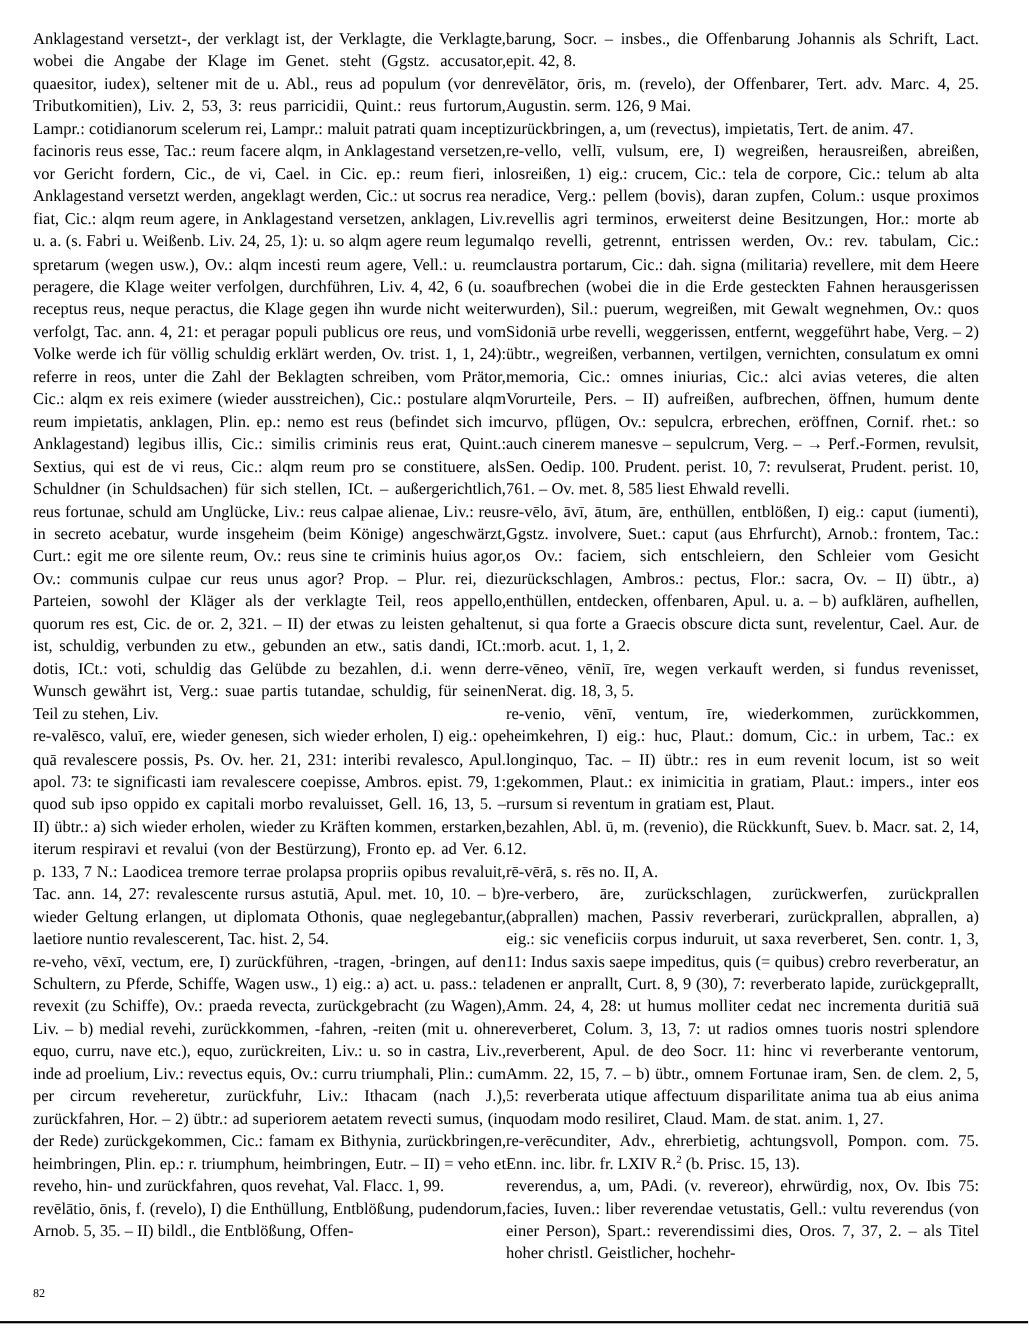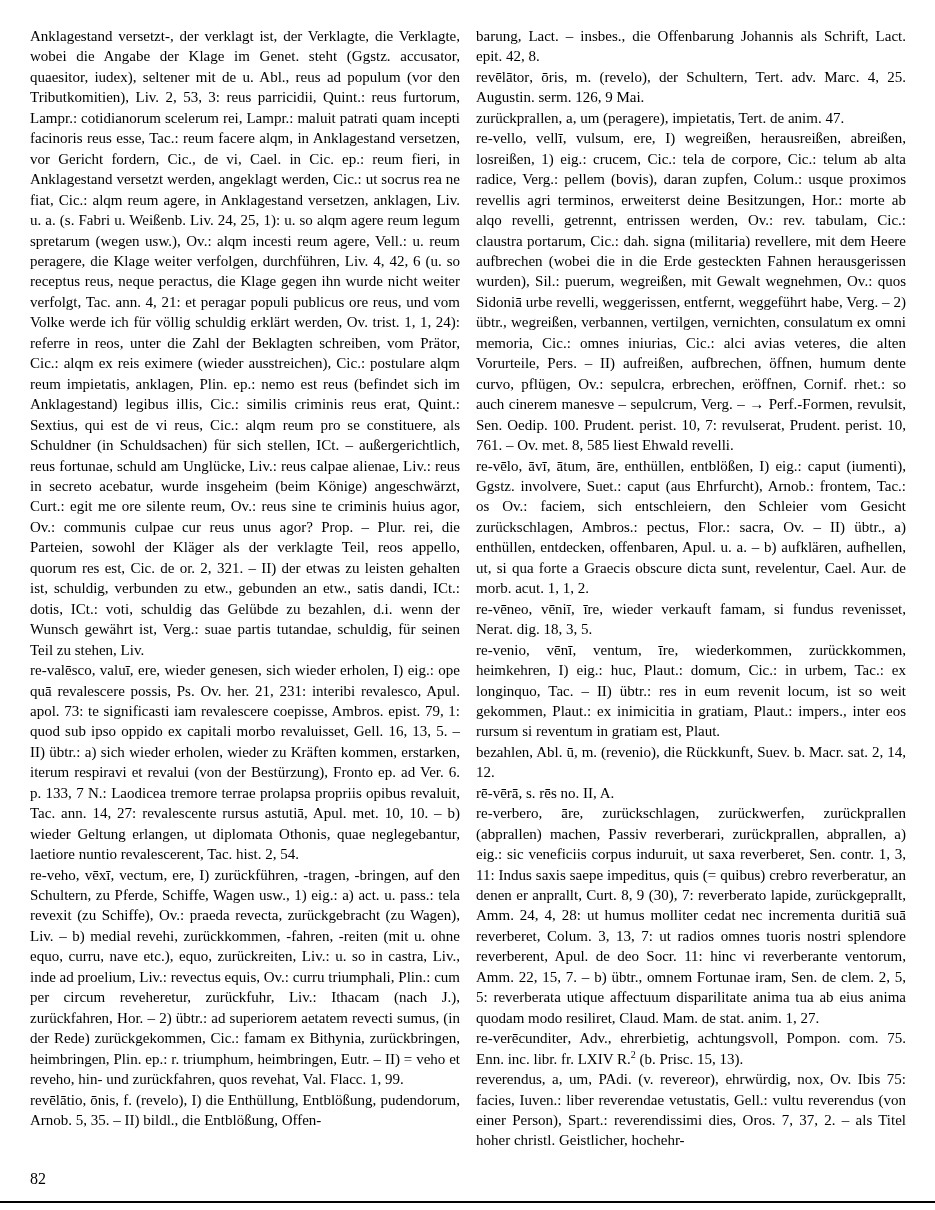--- a/index.html
+++ b/index.html
@@ -15,21 +15,20 @@
     overflow: hidden;
     font-family: "Liberation Serif", "DejaVu Serif", serif;
     color: #000000;
   }
   .columns {
     position: absolute;
     left: 30px;
     top: 26px;
     width: 876px;
     display: flex;
-    gap: 16px;
     align-items: flex-end;
   }
   .col {
     width: 430px;
     height: 1150px;
     overflow: hidden;
   }
   .entry {
     margin: 0;
     padding: 0;
@@ -39,21 +38,21 @@
   }
   .entry span { font-style: normal; font-weight: normal; }
   .hw   { font-weight: bold; font-family: Liberation Serif, serif; }
   .it   { font-style: italic; }
   .bdit { font-weight: bold; font-style: italic; }
   .sup  { vertical-align: super; font-size: 10px; line-height: 0; }
   .footer {
     position: absolute;
     left: 30px;
     top: 1170px;
-    font-size: 16px;
+    font-size: 11px;
   }
   .bottom-rule {
     position: absolute;
     left: 0;
     top: 1201px;
     width: 935px;
     height: 2px;
     background: #000000;
   }
 </style>
@@ -62,26 +61,26 @@
 
 <div class="page">
   <div class="columns">
     <div class="col">
         <p class="entry"><span class="bdit">Anklagestand versetzt-, der verklagt ist,</span><span class="it"> der </span><span class="bdit">Verklagte,</span><span class="it"> die </span><span class="bdit">Verklagte,</span><span class="it"> wobei die Angabe der Klage im </span><span>Genet.</span><span class="it"> steht (Ggstz.</span><span> accusator, quaesitor, iudex), </span><span class="it">seltener mit </span><span>de </span><span class="it">u. Abl.,</span><span> reus ad populum </span><span class="it">(vor den Tributkomitien),</span><span> Liv. 2, 53, 3: reus parricidii, Quint.: reus furtorum, Lampr.: cotidianorum scelerum rei, Lampr.: maluit patrati quam incepti facinoris reus esse, Tac.: reum facere alqm, </span><span class="it">in Anklagestand versetzen, vor Gericht fordern,</span><span> Cic., de vi, Cael. in Cic. ep.: reum fieri, </span><span class="it">in Anklagestand versetzt werden, angeklagt werden,</span><span> Cic.: ut socrus rea ne fiat, Cic.: alqm reum agere, </span><span class="it">in Anklagestand versetzen, anklagen,</span><span> Liv. </span><span class="it">u. a. (s. Fabri u. Weißenb.</span><span> Liv. 24, 25, 1): </span><span class="it">u. so</span><span> alqm agere reum legum spretarum </span><span class="it">(wegen usw.),</span><span> Ov.: alqm incesti reum agere, Vell.: </span><span class="it">u.</span><span> reum peragere, </span><span class="it">die Klage weiter verfolgen, durchführen,</span><span> Liv. 4, 42, 6 </span><span class="it">(u. so</span><span> receptus reus, neque peractus, </span><span class="it">die Klage gegen ihn wurde nicht weiter verfolgt,</span><span> Tac. ann. 4, 21: et peragar populi publicus ore reus, </span><span class="it">und vom Volke werde ich für völlig schuldig erklärt werden,</span><span> Ov. trist. 1, 1, 24): referre in reos, </span><span class="it">unter die Zahl der Beklagten schreiben, vom Prätor,</span><span> Cic.: alqm ex reis eximere </span><span class="it">(wieder ausstreichen),</span><span> Cic.: postulare alqm reum impietatis, </span><span class="it">anklagen,</span><span> Plin. ep.: nemo est reus </span><span class="it">(befindet sich im Anklagestand)</span><span> legibus illis, Cic.: similis criminis reus erat, Quint.: Sextius, qui est de vi reus, Cic.: alqm reum pro se constituere, </span><span class="it">als Schuldner (in Schuldsachen) für sich stellen,</span><span> ICt. – </span><span class="it">außergerichtlich,</span><span> reus fortunae, </span><span class="it">schuld am Unglücke,</span><span> Liv.: reus calpae alienae, Liv.: reus in secreto acebatur, </span><span class="it">wurde insgeheim (beim Könige) angeschwärzt,</span><span> Curt.: egit me ore silente reum, Ov.: reus sine te criminis huius agor, Ov.: communis culpae cur reus unus agor? </span><span class="it">Prop. – Plur.</span><span> rei, </span><span class="it">die </span><span class="bdit">Parteien,</span><span class="it"> sowohl der Kläger als der verklagte Teil,</span><span> reos appello, quorum res est, Cic. de or. 2, 321. – II) </span><span class="it">der etwas zu leisten gehalten ist, </span><span class="bdit">schuldig, verbunden </span><span class="it">zu etw., </span><span class="bdit">gebunden </span><span class="it">an etw., </span><span>satis dandi, ICt.: dotis, ICt.: voti, </span><span class="it">schuldig das Gelübde zu bezahlen, d.i. wenn der Wunsch gewährt ist,</span><span> Verg.: suae partis tutandae, </span><span class="it">schuldig, für seinen Teil zu stehen,</span><span> Liv.</span></p>
         <p class="entry"><span class="hw">re-valēsco</span><span>, valuī, ere, </span><span class="bdit">wieder genesen, sich wieder erholen,</span><span> I) </span><span class="it">eig.</span><span>: ope quā revalescere possis, Ps. Ov. her. 21, 231: interibi revalesco, Apul. apol. 73: te significasti iam revalescere coepisse, Ambros. epist. 79, 1: quod sub ipso oppido ex capitali morbo revaluisset, Gell. 16, 13, 5. – II) </span><span class="it">übtr.</span><span>: a) </span><span class="bdit">sich wieder erholen, wieder zu Kräften kommen, erstarken,</span><span> iterum respiravi et revalui </span><span class="it">(von der Bestürzung),</span><span> Fronto ep. ad Ver. 6. p. 133, 7 N.: Laodicea tremore terrae prolapsa propriis opibus revaluit, Tac. ann. 14, 27: revalescente rursus astutiā, Apul. met. 10, 10. – b) </span><span class="bdit">wieder Geltung erlangen,</span><span> ut diplomata Othonis, quae neglegebantur, laetiore nuntio revalescerent, Tac. hist. 2, 54.</span></p>
         <p class="entry"><span class="hw">re-veho</span><span>, vēxī, vectum, ere, I) </span><span class="bdit">zurückführen, -tragen, -bringen,</span><span class="it"> auf den Schultern, zu Pferde, Schiffe, Wagen usw.,</span><span> 1) </span><span class="it">eig.:</span><span> a) </span><span class="it">act. u. pass.:</span><span> tela revexit </span><span class="it">(zu Schiffe),</span><span> Ov.: praeda revecta, </span><span class="it">zurückgebracht (zu Wagen),</span><span> Liv. – b) </span><span class="it">medial</span><span> revehi, </span><span class="bdit">zurückkommen, -fahren, -reiten </span><span class="it">(mit u. ohne </span><span>equo, curru, nave </span><span class="it">etc.),</span><span> equo, </span><span class="it">zurückreiten,</span><span> Liv.: </span><span class="it">u. so</span><span> in castra, Liv., inde ad proelium, Liv.: revectus equis, Ov.: curru triumphali, Plin.: cum per circum reveheretur, </span><span class="it">zurückfuhr,</span><span> Liv.: Ithacam </span><span class="it">(nach J.), zurückfahren,</span><span> Hor. – 2) </span><span class="it">übtr.</span><span>: ad superiorem aetatem revecti sumus, </span><span class="it">(in der Rede) zurückgekommen,</span><span> Cic.: famam ex Bithynia, </span><span class="it">zurückbringen, heimbringen,</span><span> Plin. ep.: r. triumphum, </span><span class="it">heimbringen, Eutr.</span><span> – II) = veho et reveho, </span><span class="bdit">hin- und zurückfahren,</span><span> quos revehat, Val. Flacc. 1, 99.</span></p>
         <p class="entry"><span class="hw">revēlātio</span><span>, ōnis, f. (revelo), I) </span><span class="it">die </span><span class="bdit">Enthüllung, Entblößung,</span><span> pudendorum, Arnob. 5, 35. – II) </span><span class="it">bildl., die </span><span class="bdit">Entblößung, Offen-</span></p>
       </div>
     <div class="col">
-        <p class="entry"><span class="bdit">barung,</span><span> Lact. – </span><span class="it">insbes., die </span><span class="bdit">Offenbarung</span><span class="it"> Johannis als Schrift,</span><span> Lact. epit. 42, 8.</span></p>
-        <p class="entry"><span class="hw">revēlātor</span><span>, ōris, m. (revelo), </span><span class="it">der </span><span class="bdit">Schultern,</span><span> Tert. adv. Marc. 4, 25. Augustin. serm. 126, 9 Mai.</span></p>
-        <p class="entry"><span class="hw">zurückprallen</span><span>, a, um (peragere), </span><span class="bdit">impietatis,</span><span> Tert. de anim. 47.</span></p>
+        <p class="entry"><span class="bdit">barung,</span><span> Socr. – </span><span class="it">insbes., die </span><span class="bdit">Offenbarung</span><span class="it"> Johannis als Schrift,</span><span> Lact. epit. 42, 8.</span></p>
+        <p class="entry"><span class="hw">revēlātor</span><span>, ōris, m. (revelo), </span><span class="it">der </span><span class="bdit">Offenbarer,</span><span> Tert. adv. Marc. 4, 25. Augustin. serm. 126, 9 Mai.</span></p>
+        <p class="entry"><span class="hw">zurückbringen</span><span>, a, um (revectus), </span><span class="bdit">impietatis,</span><span> Tert. de anim. 47.</span></p>
         <p class="entry"><span class="hw">re-vello</span><span>, vellī, vulsum, ere, I) </span><span class="bdit">wegreißen, herausreißen, abreißen, losreißen,</span><span> 1) </span><span class="it">eig.</span><span>: crucem, Cic.: tela de corpore, Cic.: telum ab alta radice, Verg.: pellem (bovis), </span><span class="it">daran zupfen,</span><span> Colum.: usque proximos revellis agri terminos, </span><span class="it">erweiterst deine Besitzungen,</span><span> Hor.: morte ab alqo revelli, </span><span class="it">getrennt, entrissen werden,</span><span> Ov.: rev. tabulam, Cic.: claustra portarum, Cic.: </span><span class="it">dah.</span><span> signa (militaria) revellere, </span><span class="it">mit dem Heere aufbrechen (wobei die in die Erde gesteckten Fahnen herausgerissen wurden),</span><span> Sil.: puerum, </span><span class="it">wegreißen, mit Gewalt wegnehmen,</span><span> Ov.: quos Sidoniā urbe revelli, </span><span class="it">weggerissen, entfernt, weggeführt habe,</span><span> Verg. – 2) </span><span class="it">übtr.,</span><span class="bdit"> wegreißen, verbannen, vertilgen, vernichten,</span><span> consulatum ex omni memoria, Cic.: omnes iniurias, Cic.: alci avias veteres, </span><span class="it">die alten Vorurteile,</span><span> Pers. – II) </span><span class="bdit">aufreißen, aufbrechen, öffnen,</span><span> humum dente curvo, pflügen, Ov.: sepulcra, </span><span class="it">erbrechen, eröffnen,</span><span> Cornif. rhet.: </span><span class="it">so auch</span><span> cinerem manesve – sepulcrum, Verg. – → </span><span class="it">Perf.-Formen,</span><span> revulsit, Sen. Oedip. 100. Prudent. perist. 10, 7: revulserat, Prudent. perist. 10, 761. – Ov. met. 8, 585 </span><span class="it">liest Ehwald</span><span> revelli.</span></p>
         <p class="entry"><span class="hw">re-vēlo</span><span>, āvī, ātum, āre, </span><span class="bdit">enthüllen, entblößen,</span><span> I) </span><span class="it">eig.</span><span>: caput (iumenti), </span><span class="it">Ggstz.</span><span> involvere, Suet.: caput </span><span class="it">(aus Ehrfurcht),</span><span> Arnob.: frontem, Tac.: os Ov.: faciem, </span><span class="it">sich entschleiern, den Schleier vom Gesicht zurückschlagen,</span><span> Ambros.: pectus, Flor.: sacra, Ov. – II) </span><span class="it">übtr.,</span><span> a) </span><span class="bdit">enthüllen, entdecken, offenbaren,</span><span> Apul. </span><span class="it">u. a.</span><span> – b) </span><span class="bdit">aufklären, aufhellen,</span><span> ut, si qua forte a Graecis obscure dicta sunt, revelentur, Cael. Aur. de morb. acut. 1, 1, 2.</span></p>
-        <p class="entry"><span class="hw">re-vēneo</span><span>, vēniī, īre, </span><span class="bdit">wieder verkauft famam,</span><span> si fundus revenisset, Nerat. dig. 18, 3, 5.</span></p>
+        <p class="entry"><span class="hw">re-vēneo</span><span>, vēniī, īre, </span><span class="bdit">wegen verkauft werden,</span><span> si fundus revenisset, Nerat. dig. 18, 3, 5.</span></p>
         <p class="entry"><span class="hw">re-venio</span><span>, vēnī, ventum, īre, </span><span class="bdit">wiederkommen, zurückkommen, heimkehren,</span><span> I) </span><span class="it">eig.</span><span>: huc, Plaut.: domum, Cic.: in urbem, Tac.: ex longinquo, Tac. – II) </span><span class="it">übtr.</span><span>: res in eum revenit locum, </span><span class="it">ist so weit gekommen,</span><span> Plaut.: ex inimicitia in gratiam, Plaut.: impers., inter eos rursum si reventum in gratiam est, Plaut.</span></p>
         <p class="entry"><span class="hw">bezahlen</span><span>, </span><span class="it">Abl.</span><span> ū, m. (revenio), </span><span class="it">die </span><span class="bdit">Rückkunft,</span><span> Suev. </span><span class="it">b.</span><span> Macr. sat. 2, 14, 12.</span></p>
         <p class="entry"><span class="hw">rē-vērā</span><span>, </span><span class="it">s.</span><span> rēs no. II, A.</span></p>
         <p class="entry"><span class="hw">re-verbero</span><span>, āre, </span><span class="bdit">zurückschlagen, zurückwerfen, zurückprallen (abprallen) machen,</span><span class="it"> Passiv</span><span> reverberari, </span><span class="bdit">zurückprallen, abprallen,</span><span> a) </span><span class="it">eig.</span><span>: sic veneficiis corpus induruit, ut saxa reverberet, Sen. contr. 1, 3, 11: Indus saxis saepe impeditus, quis (= quibus) crebro reverberatur, </span><span class="it">an denen er anprallt,</span><span> Curt. 8, 9 (30), 7: reverberato lapide, </span><span class="it">zurückgeprallt,</span><span> Amm. 24, 4, 28: ut humus molliter cedat nec incrementa duritiā suā reverberet, Colum. 3, 13, 7: ut radios omnes tuoris nostri splendore reverberent, Apul. de deo Socr. 11: hinc vi reverberante ventorum, Amm. 22, 15, 7. – b) </span><span class="it">übtr.,</span><span> omnem Fortunae iram, Sen. de clem. 2, 5, 5: reverberata utique affectuum disparilitate anima tua ab eius anima quodam modo resiliret, Claud. Mam. de stat. anim. 1, 27.</span></p>
         <p class="entry"><span class="hw">re-verēcunditer</span><span>, Adv., </span><span class="bdit">ehrerbietig, achtungsvoll,</span><span> Pompon. com. 75. Enn. inc. libr. fr. LXIV R.</span><span class="sup">2</span><span class="it"> (b.</span><span> Prisc. 15, 13).</span></p>
         <p class="entry"><span class="hw">reverendus</span><span>, a, um, PAdi. </span><span class="it">(v.</span><span> revereor), </span><span class="bdit">ehrwürdig,</span><span> nox, Ov. Ibis 75: facies, Iuven.: liber reverendae vetustatis, Gell.: vultu reverendus </span><span class="it">(von einer Person),</span><span> Spart.: reverendissimi dies, Oros. 7, 37, 2. – </span><span class="it">als Titel hoher christl. Geistlicher,</span><span class="bdit"> hochehr-</span></p>
       </div>
   </div>
   <div class="footer">
     <span>82</span>

